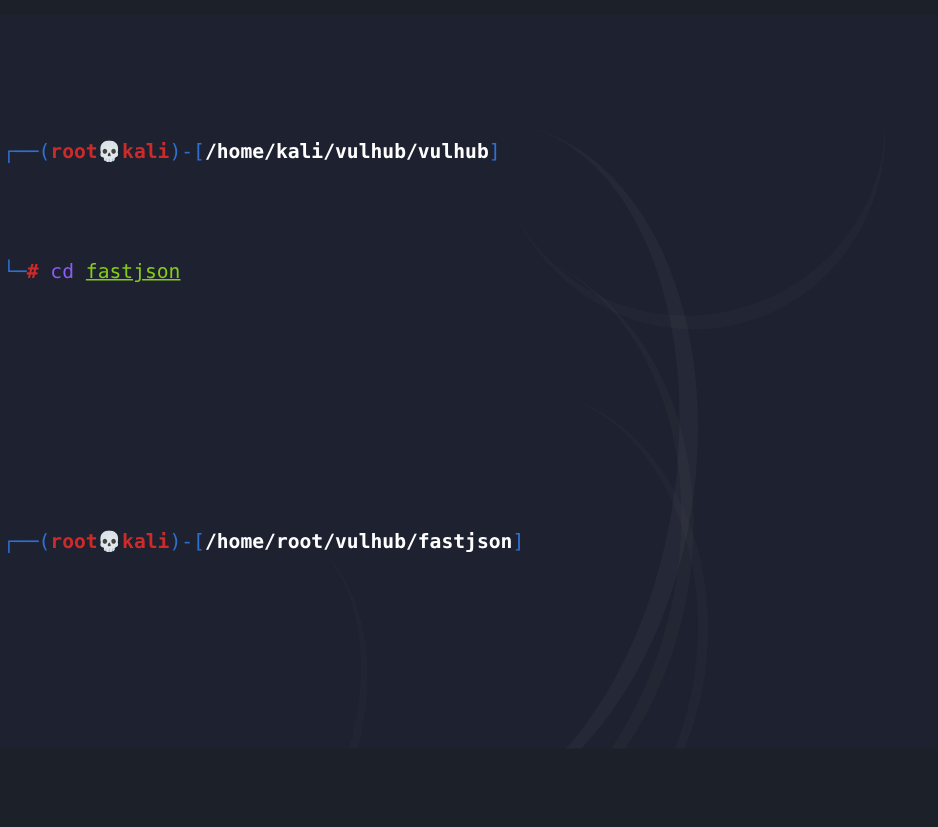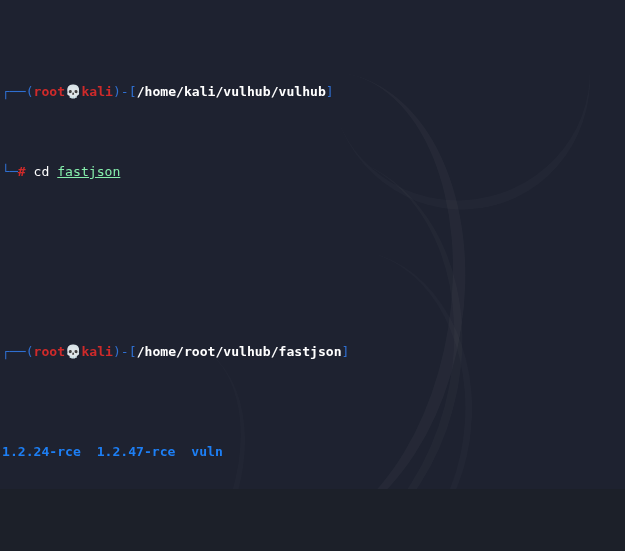--- a/index.html
+++ b/index.html
@@ -15,20 +15,21 @@
     font-family: "DejaVu Sans Mono", "Liberation Mono", monospace;
   }
 
   
   #terminal {
     position: relative;
     width: 625px;
     height: 489px;
     background: #1e2230;
     overflow: hidden;
+    margin-top: 10px;
   }
 
   
   .wm {
     position: absolute;
     border-radius: 50%;
     border-style: solid;
     border-color: transparent;
     pointer-events: none;
   }
@@ -79,23 +80,23 @@
     color: #d4d7dd;
     letter-spacing: 0px;
   }
   .line { height: 20px; }
   .blank { height: 20px; }
 
   
   .c-blue      { color: #2f6fd0; }
   .c-brightblue{ color: #1d7ff5; font-weight: bold; }
   .c-red       { color: #cf2a2a; font-weight: bold; }
-  .c-white     { color: #86efac; }
+  .c-white     { color: #84cc16; }
   .c-white-b   { color: #ffffff; font-weight: bold; }
-  .c-green     { color: #ffffff; }
+  .c-green     { color: #8b5cf6; }
   .c-skull     { color: #eceff3; }
   .c-ul        { text-decoration: underline; }
 </style>
 </head>
 <body>
 
 <div id="terminal">
 
   <div class="wm wm-a"></div>
   <div class="wm wm-b"></div>
@@ -109,21 +110,20 @@
     <div class="line"><span class="c-blue">┌──</span><span class="c-blue">(</span><span class="c-red">root</span><span class="c-skull">💀</span><span class="c-red">kali</span><span class="c-blue">)</span><span class="c-blue">-</span><span class="c-blue">[</span><span class="c-white-b">/home/kali/vulhub/vulhub</span><span class="c-blue">]</span></div>
 
     <div class="line"><span class="c-blue">└─</span><span class="c-red">#</span><span> </span><span class="c-green">cd</span><span> </span><span class="c-white c-ul">fastjson</span></div>
 
     <div class="blank"></div>
 
     
     <div class="line"><span class="c-blue">┌──</span><span class="c-blue">(</span><span class="c-red">root</span><span class="c-skull">💀</span><span class="c-red">kali</span><span class="c-blue">)</span><span class="c-blue">-</span><span class="c-blue">[</span><span class="c-white-b">/home/root/vulhub/fastjson</span><span class="c-blue">]</span></div>
 
 
-    <div class="line"><span class="c-brightblue">1.2.24-rce</span><span>  </span><span class="c-brightblue">1.2.47-rce</span><span>  </span><span class="c-brightblue">vuln</span></div>
 
     
 
     
     
 
     
 
     
 

